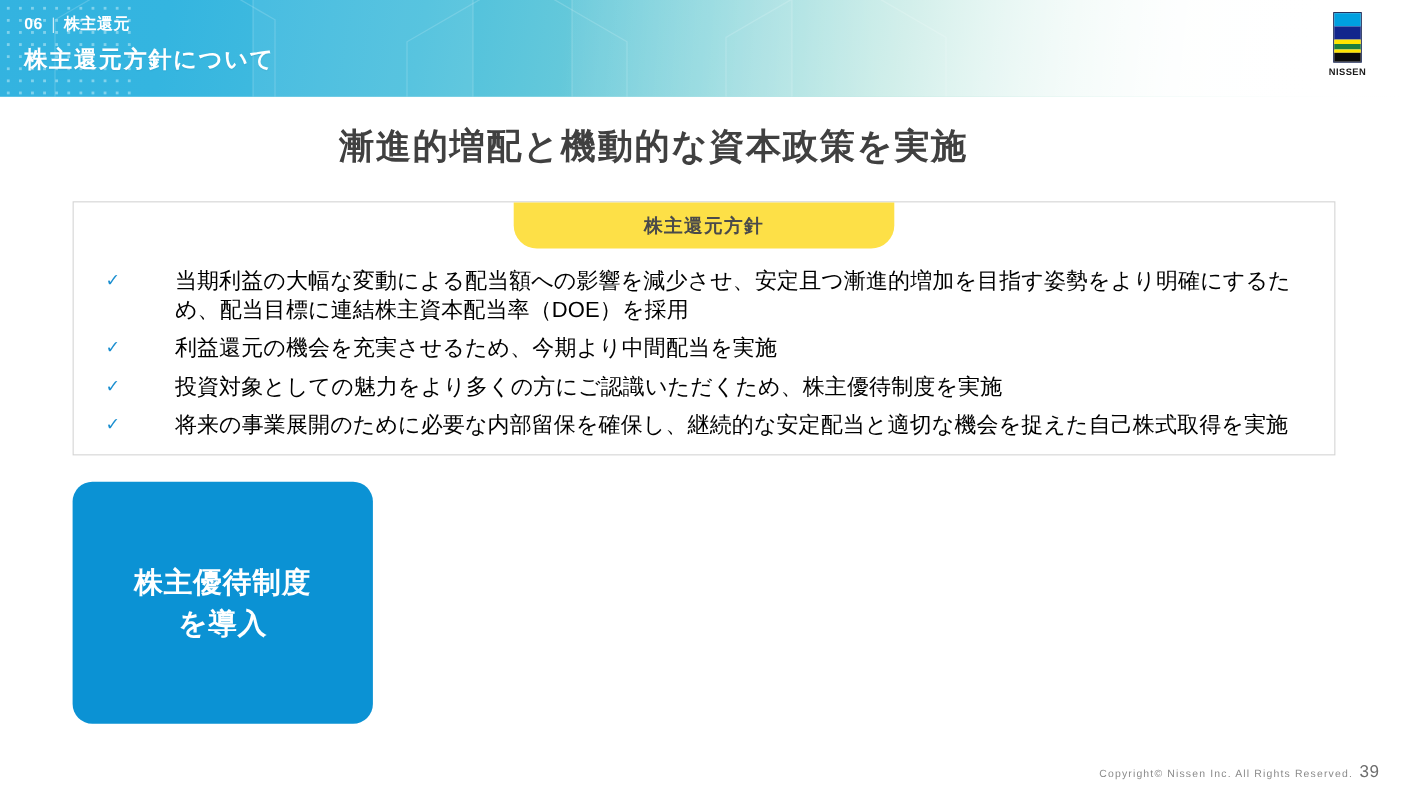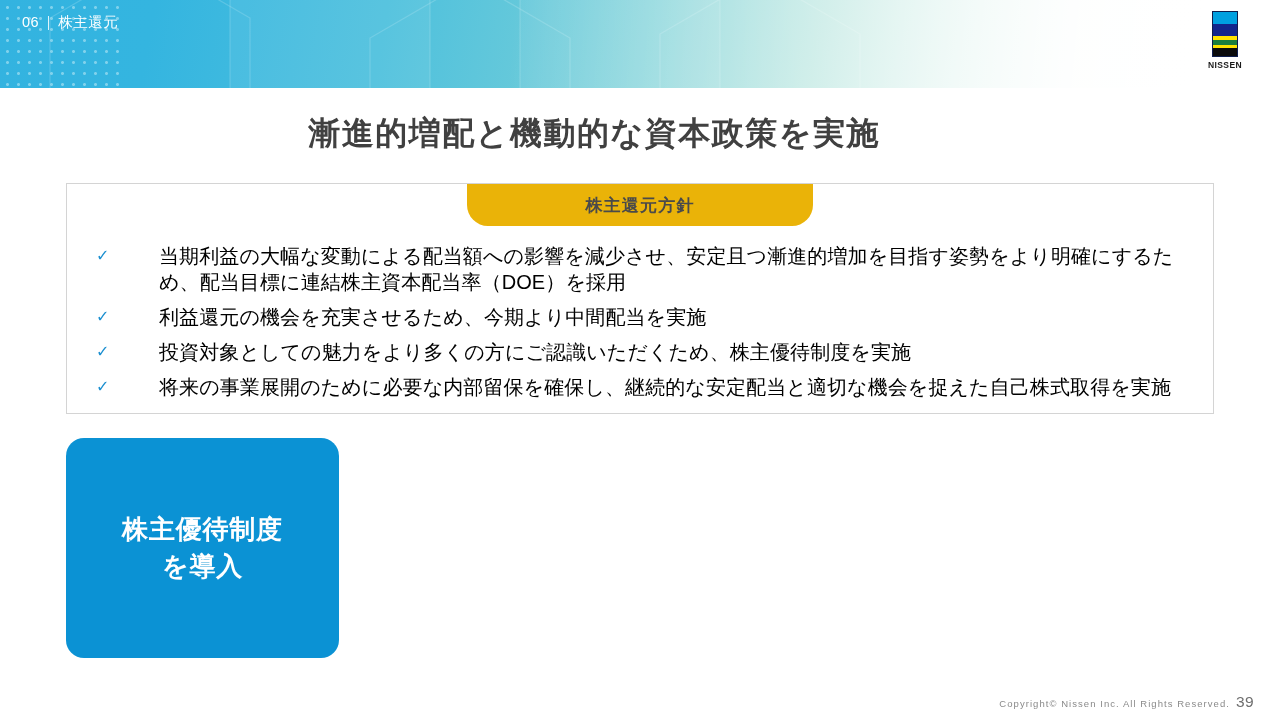--- a/index.html
+++ b/index.html
@@ -59,21 +59,21 @@
   }
 
   .header-eyebrow {
     position: absolute;
     left: 22px; top: 15px;
     display: flex;
     align-items: flex-end;
     gap: 9px;
     color: #ffffff;
     font-size: 14.5px;
-    font-weight: normal;
+    font-weight: bold;
     letter-spacing: .5px;
     line-height: 1;
     z-index: 3;
   }
   .eyebrow-sep {
     display: inline-block;
     width: 1px;
     height: 14px;
     background: rgba(255,255,255,.85);
   }
@@ -145,21 +145,21 @@
     box-sizing: border-box;
     background: #ffffff;
   }
   .policy-pill {
     position: absolute;
     left: 50%;
     transform: translateX(-50%);
     top: 0;
     width: 346px;
     height: 42px;
-    background: #eab308;
+    background: #fde047;
     border-radius: 0 0 21px 21px;
     display: flex;
     align-items: center;
     justify-content: center;
     color: #4a4a4a;
     font-size: 17px;
     font-weight: bold;
     letter-spacing: 1.2px;
   }
 
@@ -258,20 +258,21 @@
     </g>
   </svg>
   <div class="header-dots"></div>
   <div class="header-fadeout"></div>
 
   <div class="header-eyebrow">
     <span>06</span>
     <span class="eyebrow-sep"></span>
     <span>株主還元</span>
   </div>
+  <div class="header-title">株主還元方針について</div>
 
   <div class="logo">
     <div class="logo-mark">
       <div class="logo-bar lb1"></div>
       <div class="logo-bar lb2"></div>
       <div class="logo-bar lb3"></div>
       <div class="logo-bar lb4"></div>
       <div class="logo-bar lb5"></div>
       <div class="logo-bar lb6"></div>
     </div>

